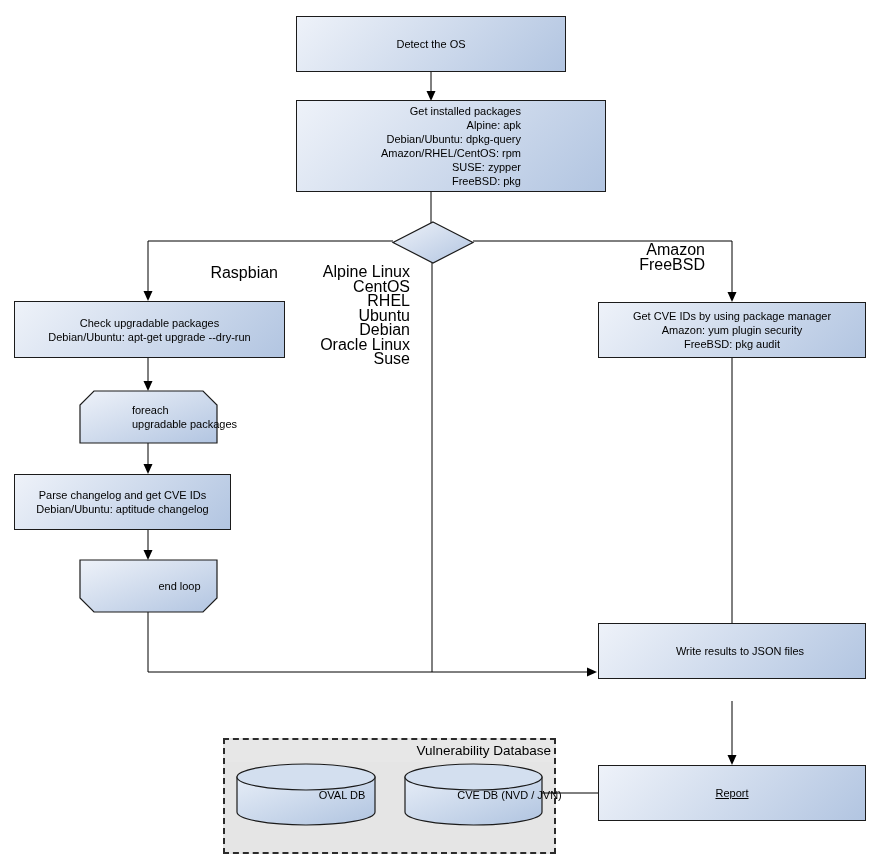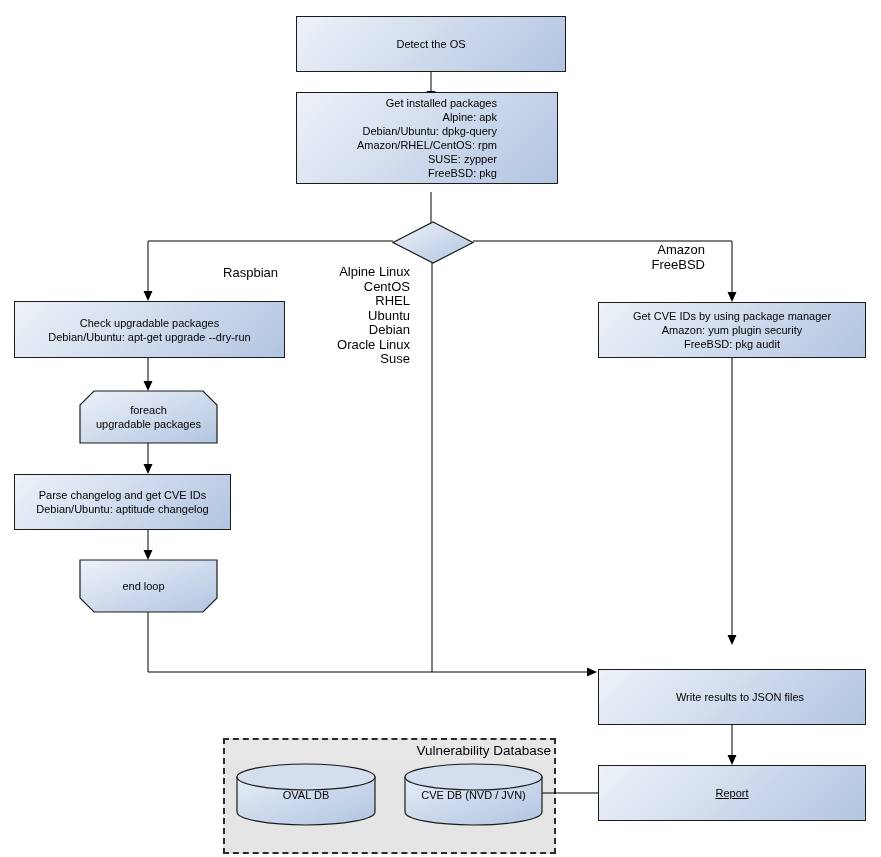--- a/index.html
+++ b/index.html
@@ -33,27 +33,28 @@
   }
   .ml { white-space: pre-line; }
   .ra { text-align: right; }
   .shape-label {
     position: absolute;
     display: flex;
     align-items: center;
     justify-content: center;
     font-size: 11px;
     line-height: 14px;
-    text-align: center;
+    text-align: left;
     z-index: 2;
     pointer-events: none;
+    margin-left: 36px;
   }
   .edge-label {
     position: absolute;
-    font-size: 13px;
+    font-size: 16px;
     line-height: 14.5px;
     z-index: 2;
   }
   .db-container {
     position: absolute;
     left: 223px; top: 738px;
     width: 333px; height: 116px;
     box-sizing: border-box;
     background: #e5e5e5;
     border: 2px dashed #2b2b2b;
@@ -136,21 +137,21 @@
     <g>
       <path d="M405,777 L405,812 A68.5,13 0 0 0 542,812 L542,777 Z" fill="url(#gCyl)" stroke="#1b1b1b" stroke-width="1.2"></path>
       <ellipse cx="473.5" cy="777" rx="68.5" ry="13" fill="#d3dfef" stroke="#1b1b1b" stroke-width="1.2"></ellipse>
     </g>
   </svg>
 
   <div class="node" style="left:296px; top:16px; width:270px; height:56px;">
     <div class="ml">Detect the OS</div>
   </div>
 
-  <div class="node" style="left:296px; top:92px; width:262px; height:92px;">
+  <div class="node" style="left:296px; top:100px; width:310px; height:92px;">
     <div class="ml ra">Get installed packages
 Alpine: apk
 Debian/Ubuntu: dpkg-query
 Amazon/RHEL/CentOS: rpm
 SUSE: zypper
 FreeBSD: pkg</div>
   </div>
 
   <div class="node" style="left:14px; top:301px; width:271px; height:57px;">
     <div class="ml">Check upgradable packages
@@ -161,21 +162,21 @@
     <div class="ml">Parse changelog and get CVE IDs
 Debian/Ubuntu: aptitude changelog</div>
   </div>
 
   <div class="node" style="left:598px; top:302px; width:268px; height:56px;">
     <div class="ml">Get CVE IDs by using package manager
 Amazon: yum plugin security
 FreeBSD: pkg audit</div>
   </div>
 
-  <div class="node" style="left:598px; top:669px; width:268px; height:56px;padding-left:16px;">
+  <div class="node" style="left:598px; top:623px; width:268px; height:56px;padding-left:16px;">
     <div class="ml">Write results to JSON files</div>
   </div>
 
   <div class="node" style="left:598px; top:765px; width:268px; height:56px;text-decoration:underline;">
     <div class="ml">Report</div>
   </div>
 
   <div class="shape-label ml" style="left:80px; top:391px; width:137px; height:52px;">foreach
 upgradable packages</div>
 

